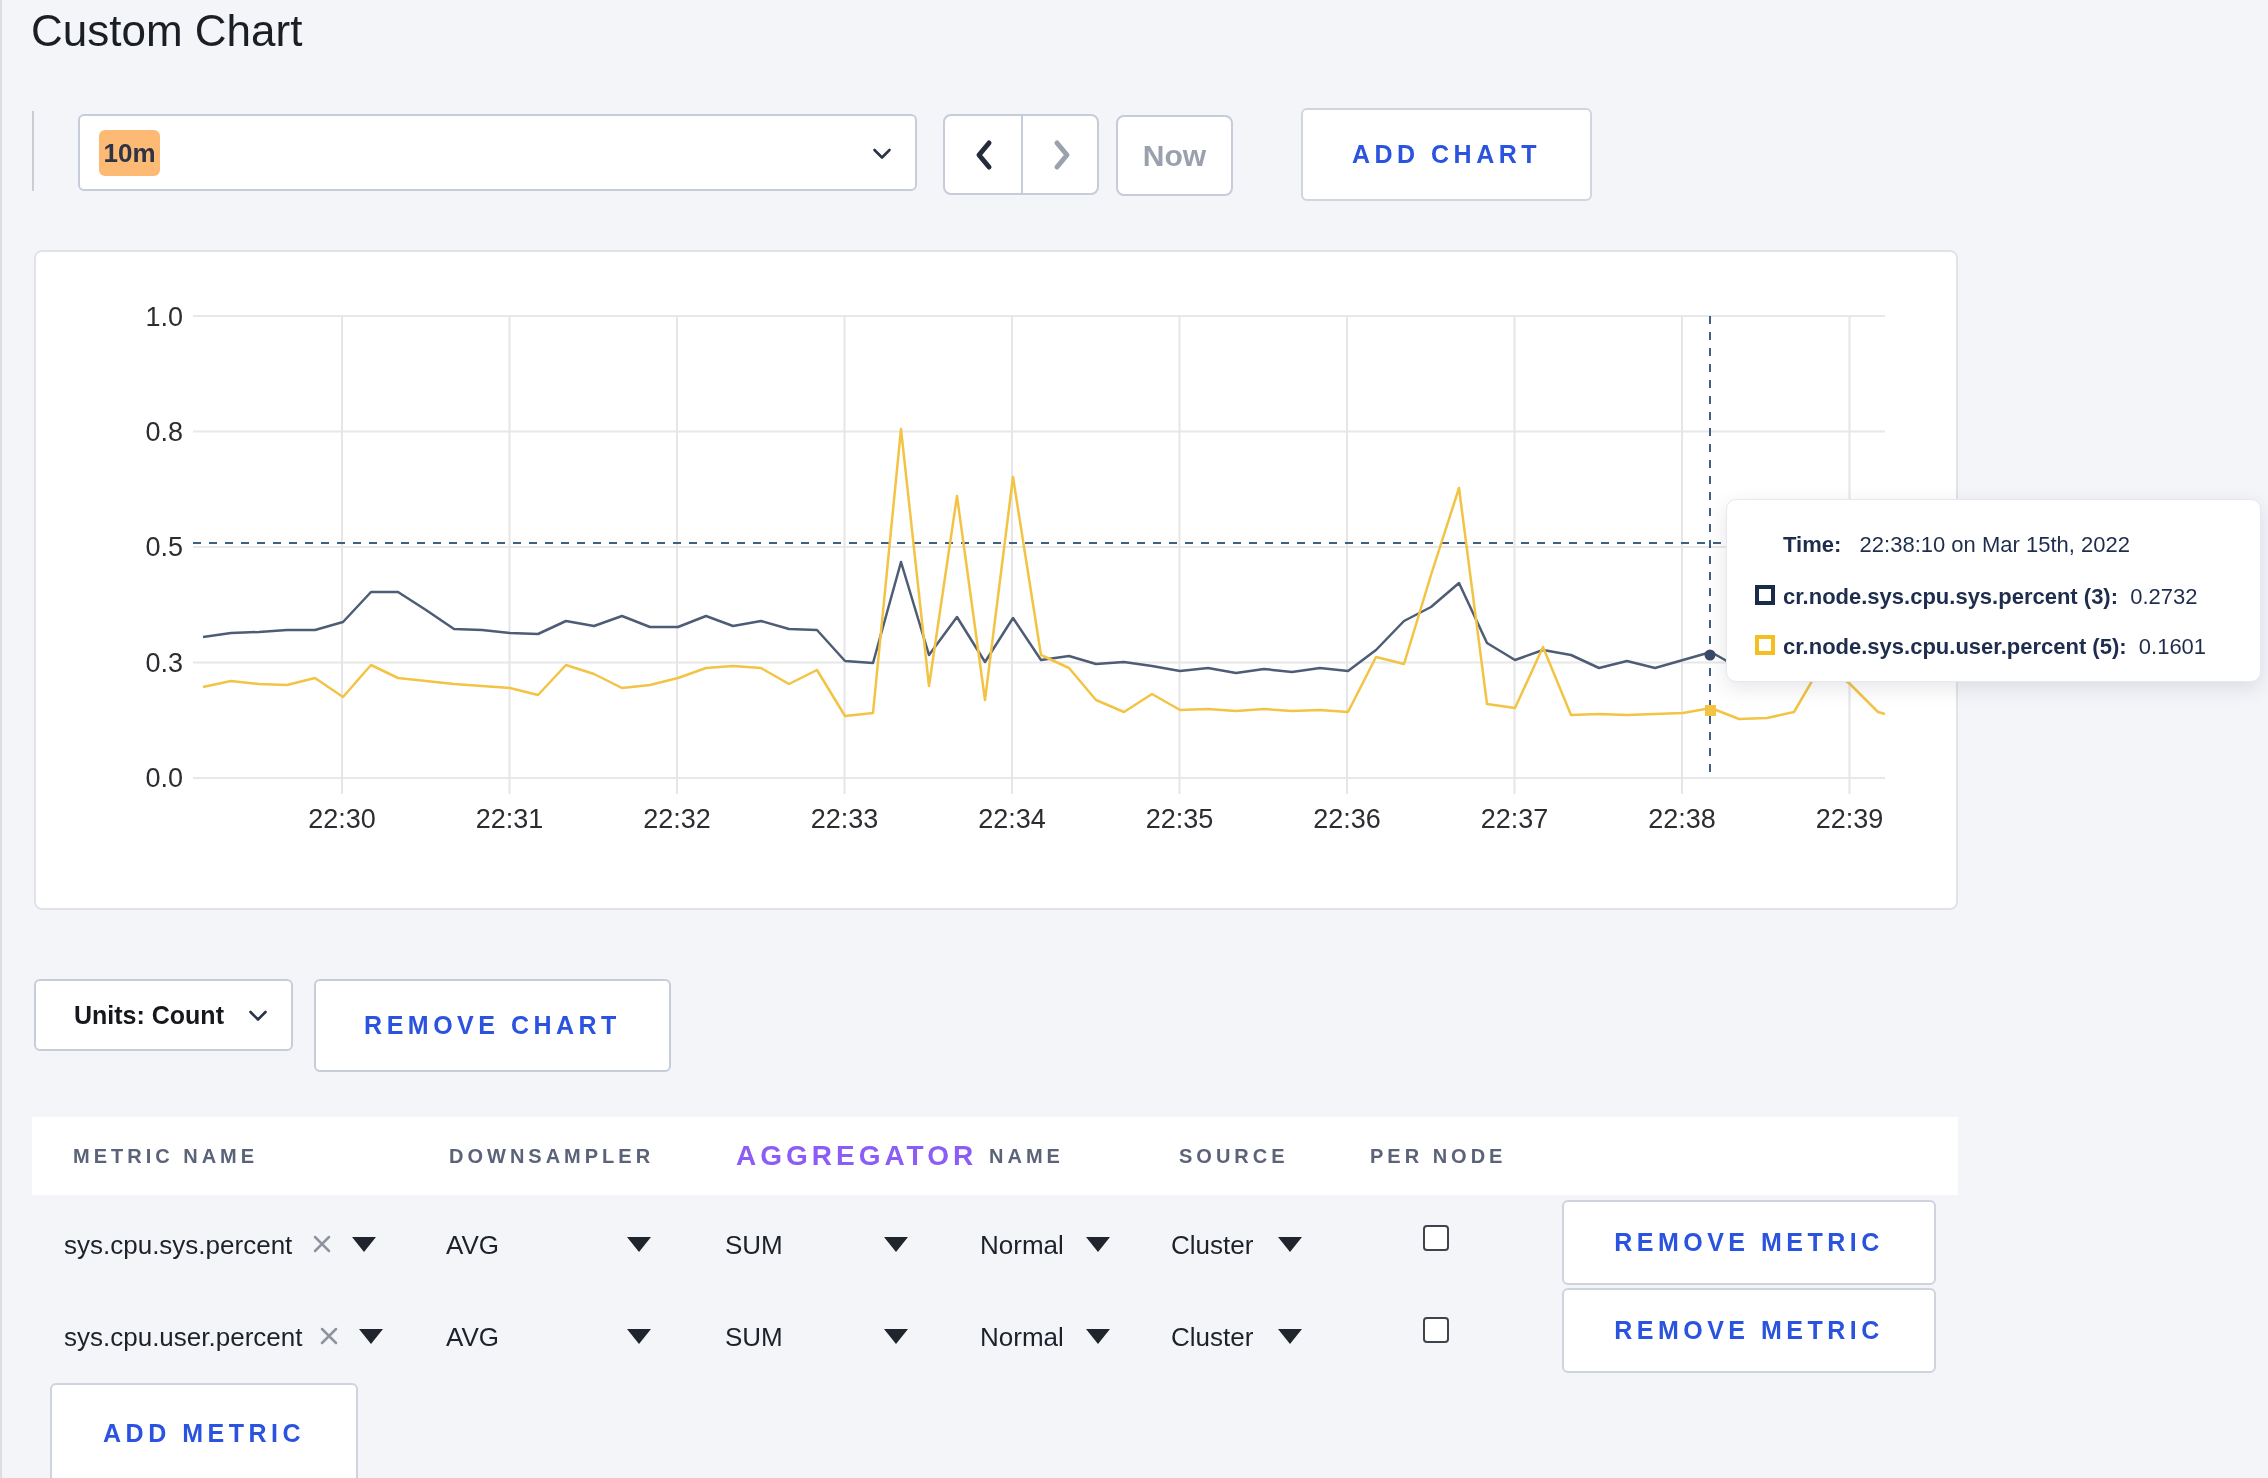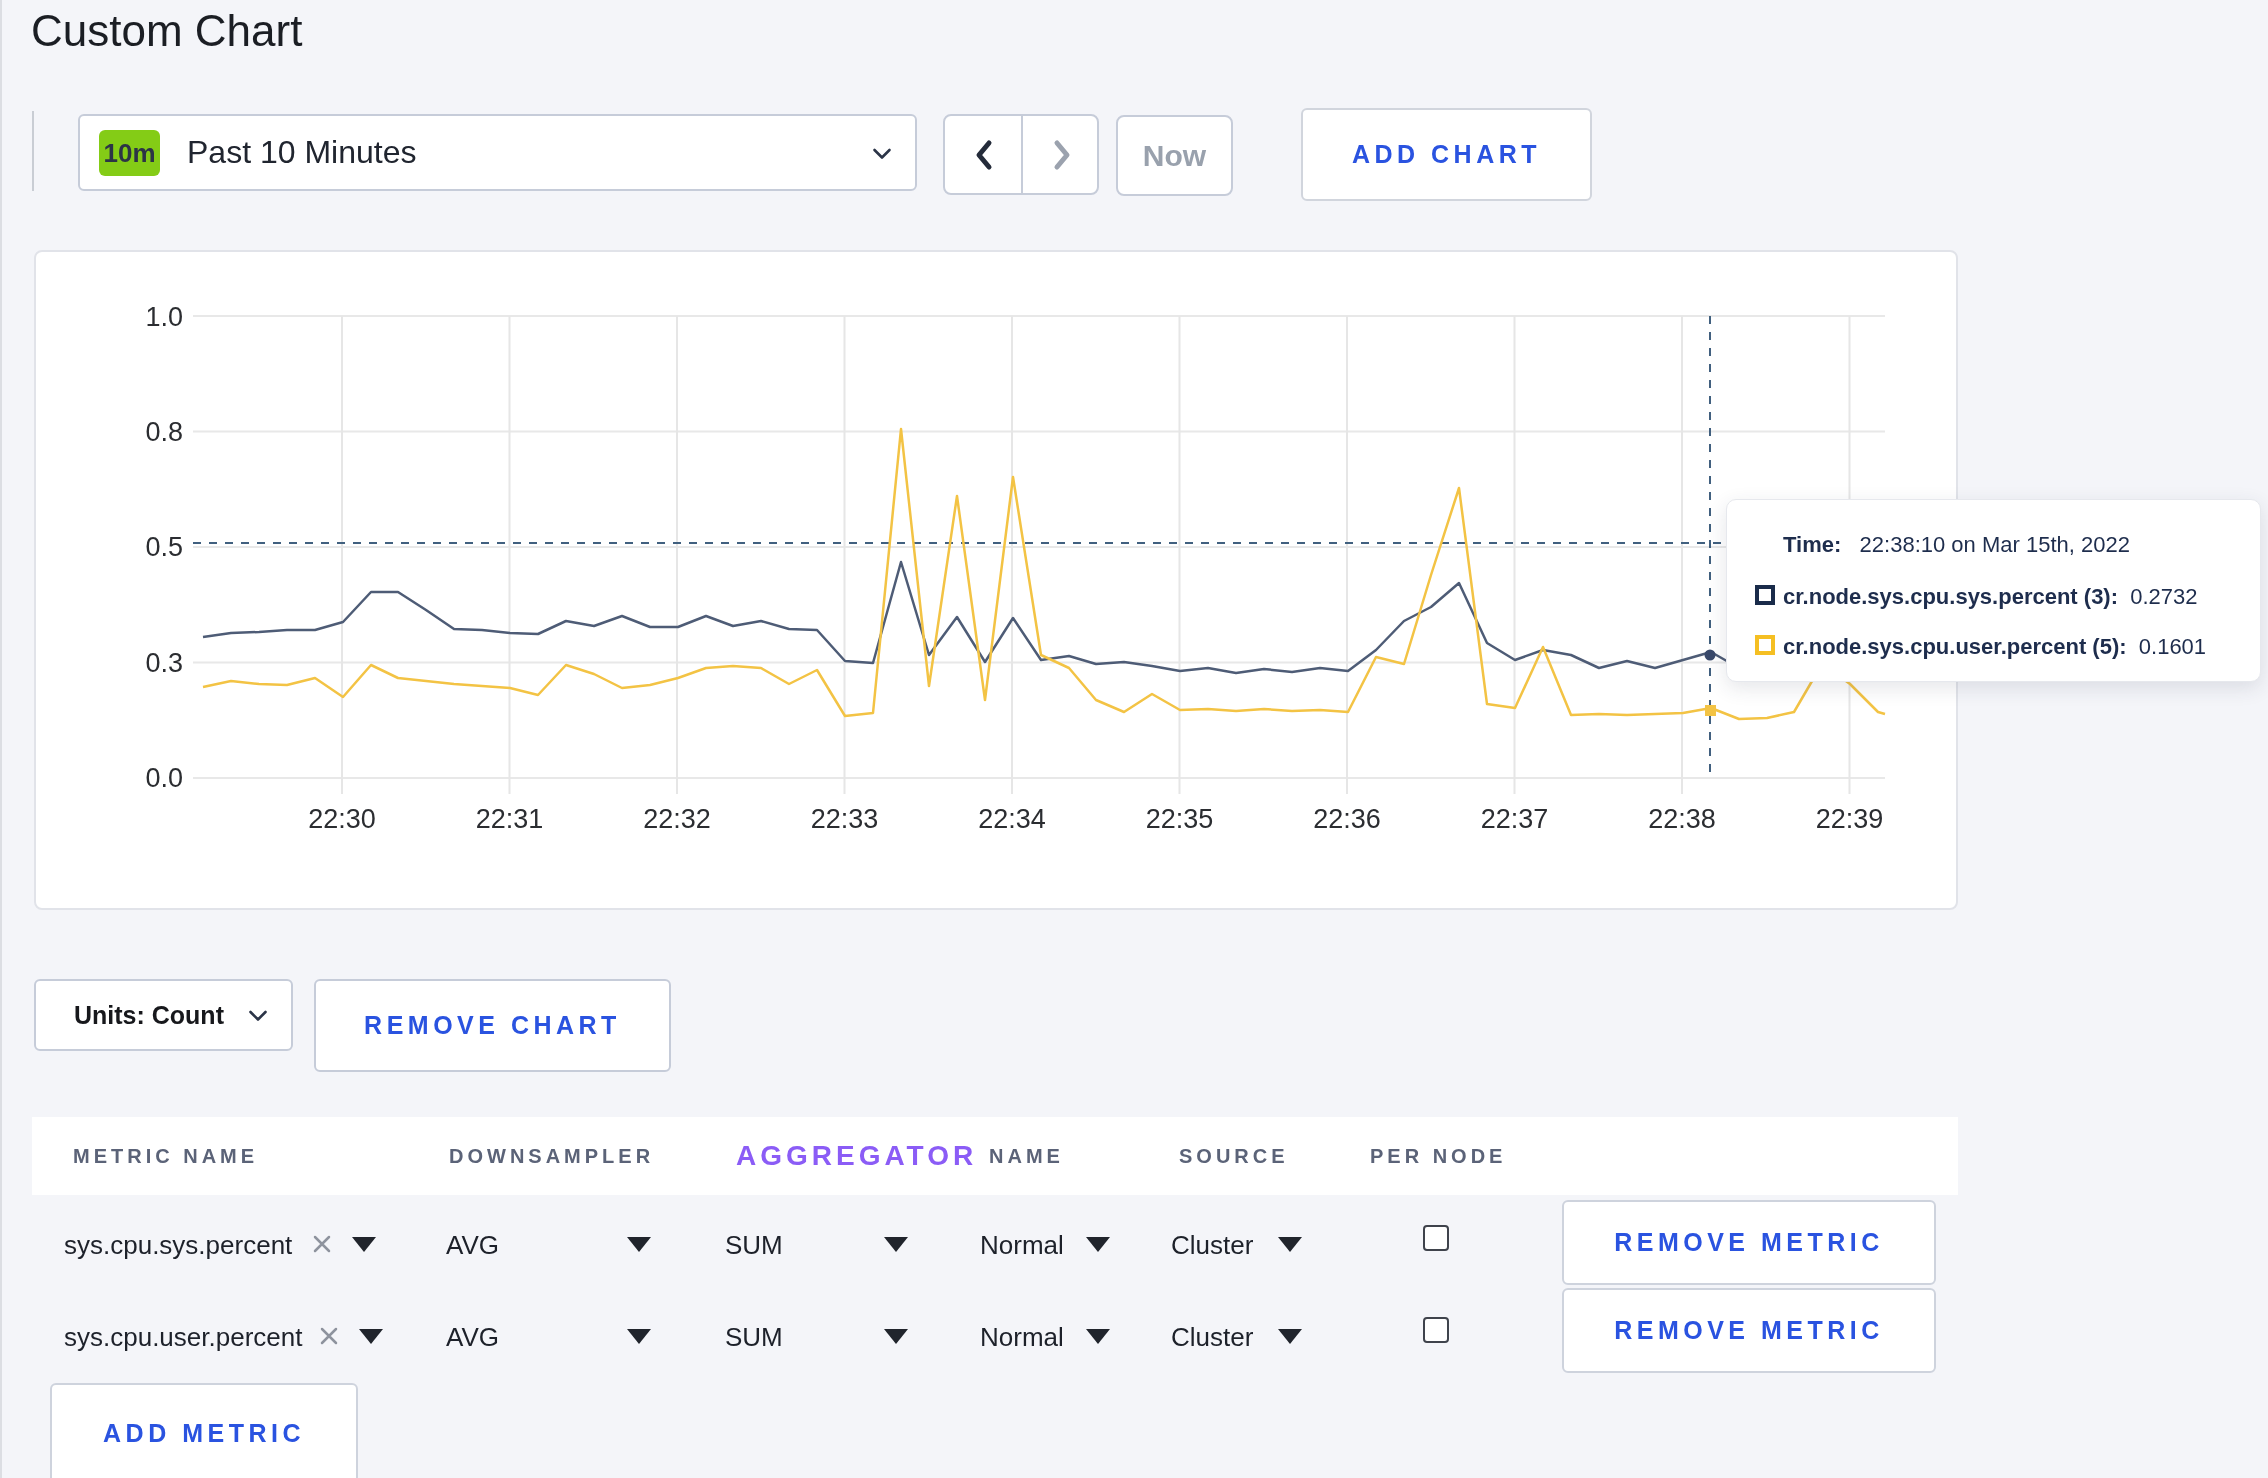--- a/index.html
+++ b/index.html
@@ -19,22 +19,21 @@
   .bluetext { color:#2a53e0; font-weight:bold; font-size:25px; letter-spacing:4.5px; white-space:nowrap; }
 </style>
 </head>
 <body>
 
   <div class="abs" style="left:29px; top:6px; font-size:44px; color:#1b1e24;">Custom Chart</div>
 
   <div class="abs" style="left:30px; top:111px; width:2px; height:80px; background:#c9cdd4;"></div>
 
   <div class="abs" style="left:76px; top:114px; width:839px; height:77px; background:#fff; border:2px solid #c6ccd9; border-radius:6px;">
-    <div class="abs" style="left:19px; top:14px; width:61px; height:46px; background:#84cc16; border-radius:6px; display:flex; align-items:center; justify-content:center; font-size:26px; font-weight:bold; color:#2c3446;">10m</div>
-    <div class="abs" style="left:107px; top:0; height:73px; display:flex; align-items:center; font-size:32px; color:#20252f; white-space:nowrap;">Past 10 Minutes</div>
+    <div class="abs" style="left:19px; top:14px; width:61px; height:46px; background:#fdba74; border-radius:6px; display:flex; align-items:center; justify-content:center; font-size:26px; font-weight:bold; color:#2c3446;">10m</div>
     <svg class="abs" style="left:792px; top:30px;" width="20" height="16" viewBox="0 0 20 16">
       <polyline points="2.5,4 10,11.5 17.5,4" fill="none" stroke="#2b3447" stroke-width="2.6" stroke-linecap="round" stroke-linejoin="round"></polyline>
     </svg>
   </div>
 
   <div class="abs" style="left:941px; top:114px; width:156px; height:81px; background:#fff; border:2px solid #c6ccd9; border-radius:8px;">
     <div class="abs" style="left:76px; top:0px; width:2px; height:77px; background:#c6ccd9;"></div>
     <svg class="abs" style="left:26px; top:22px;" width="26" height="34" viewBox="0 0 26 34">
       <polyline points="18,5 8,17 18,29" fill="none" stroke="#242b3a" stroke-width="5" stroke-linecap="round" stroke-linejoin="round"></polyline>
     </svg>

